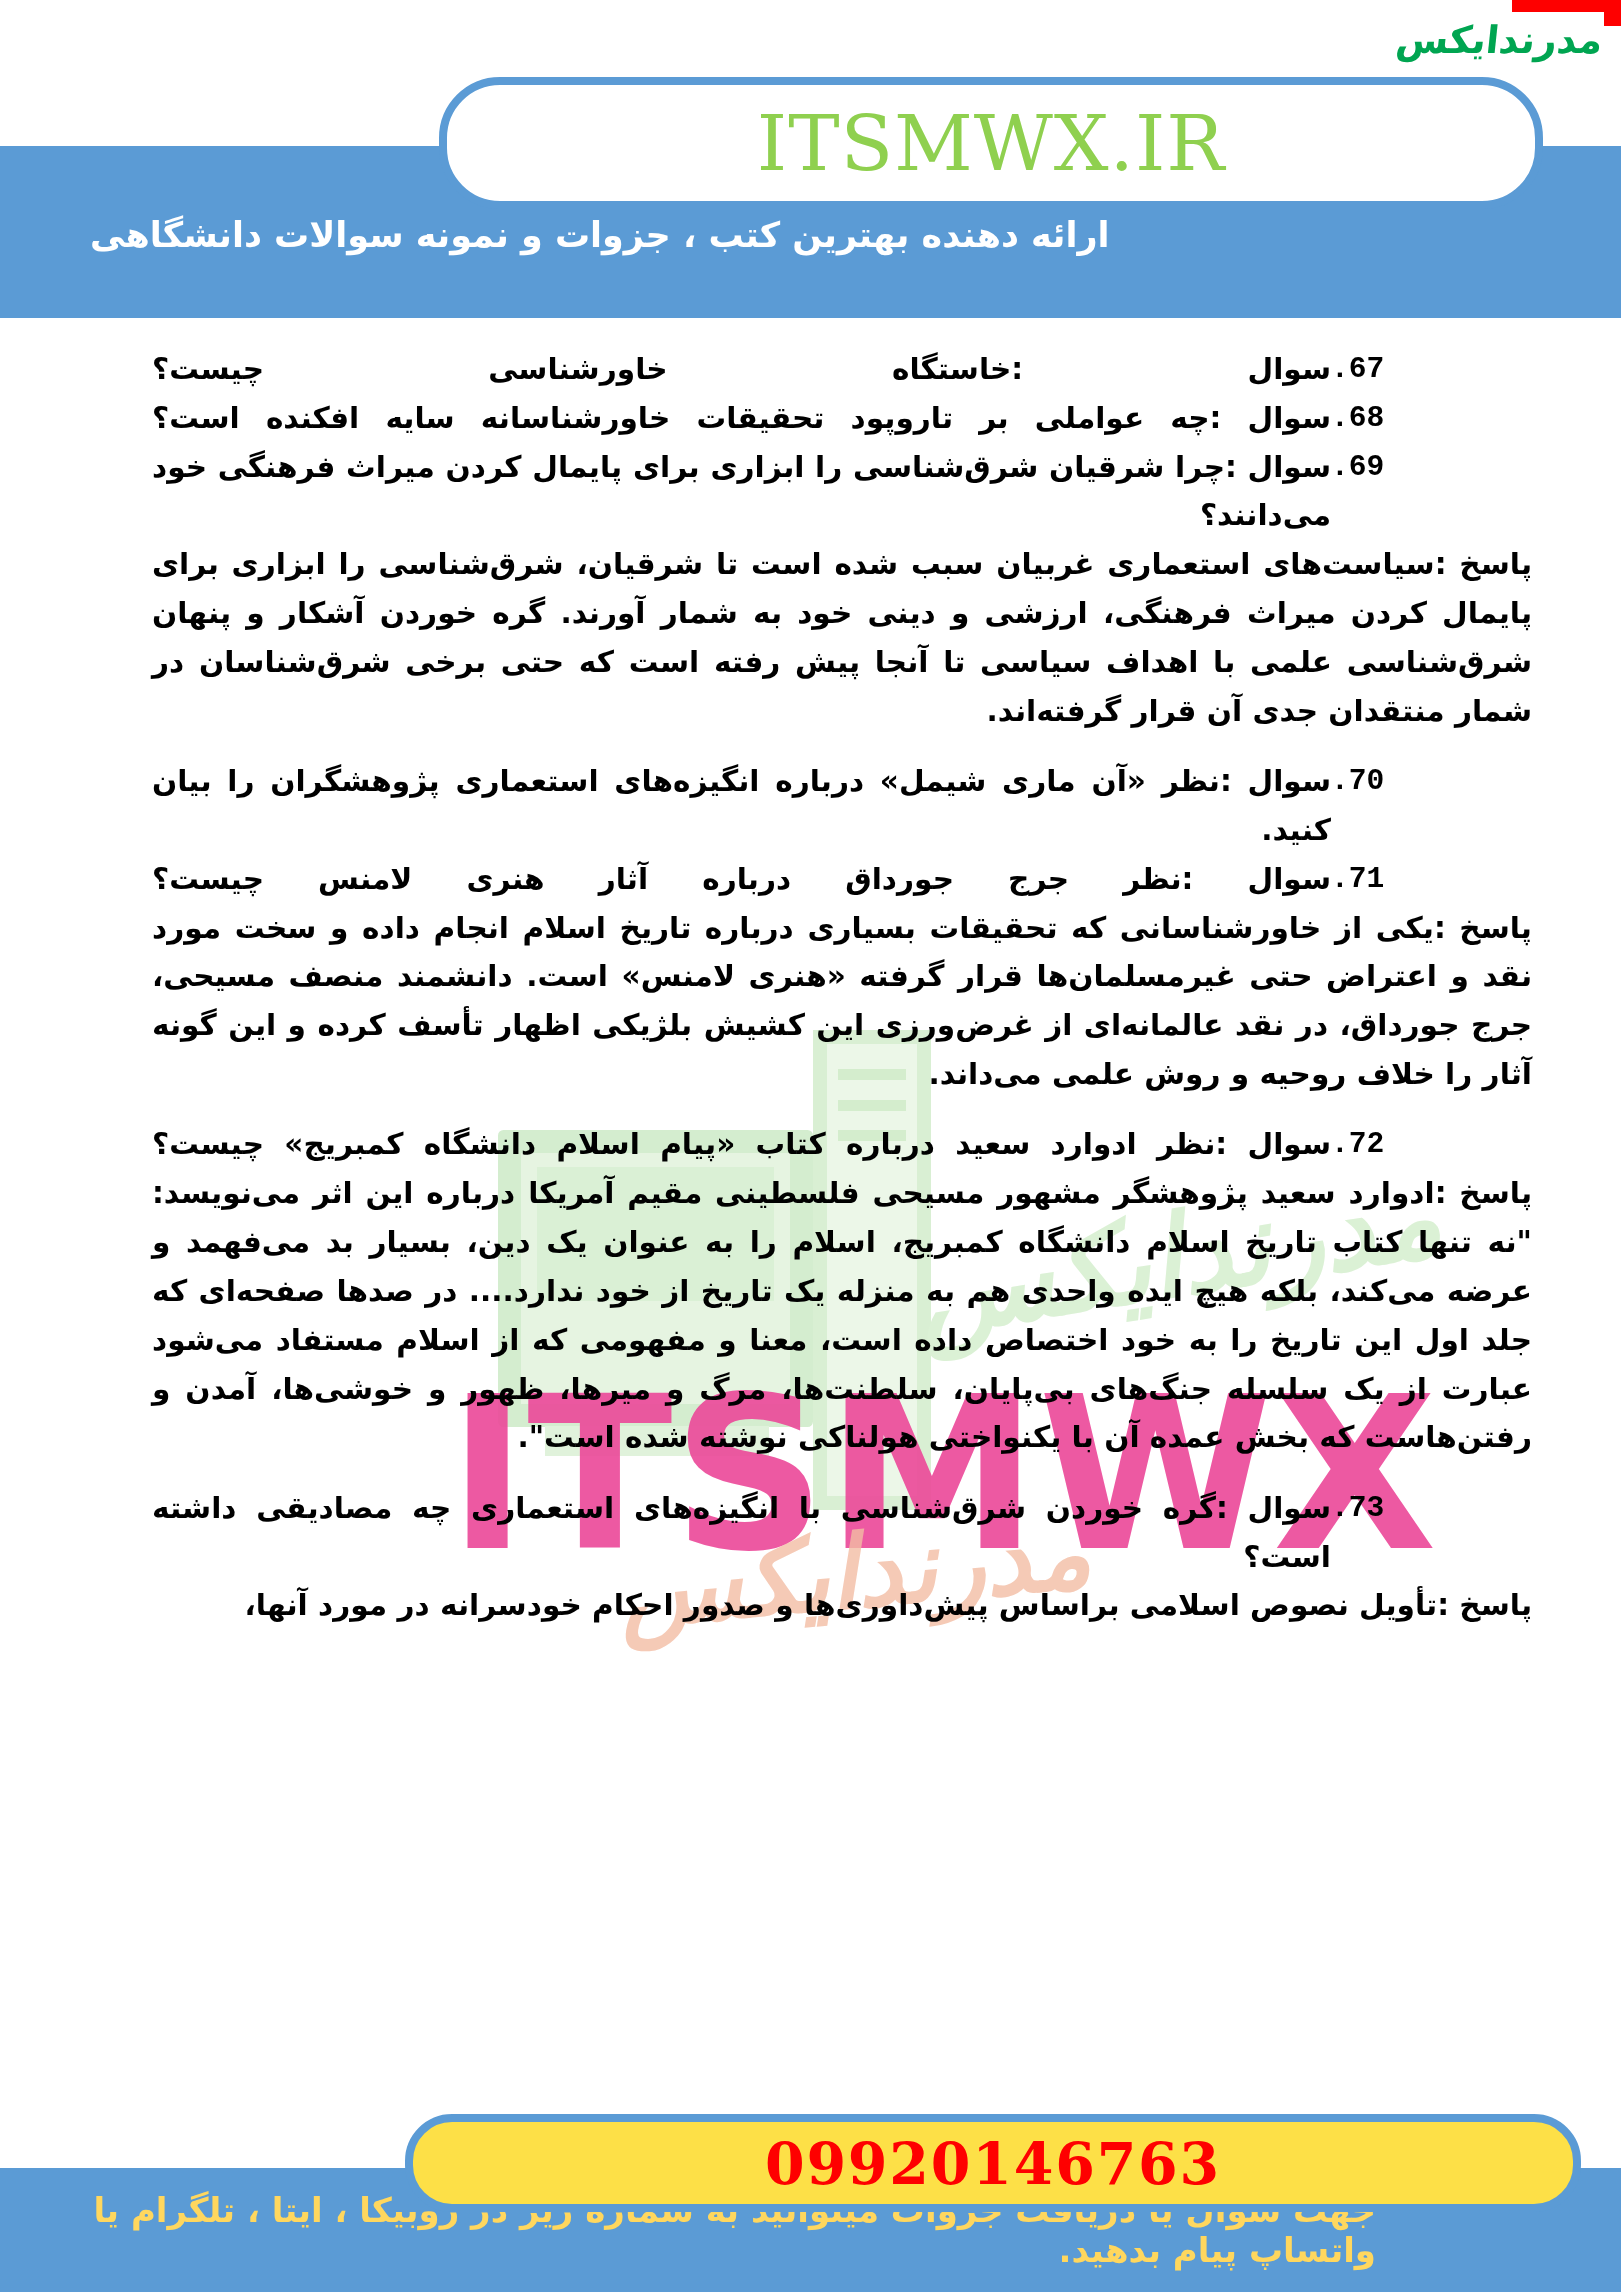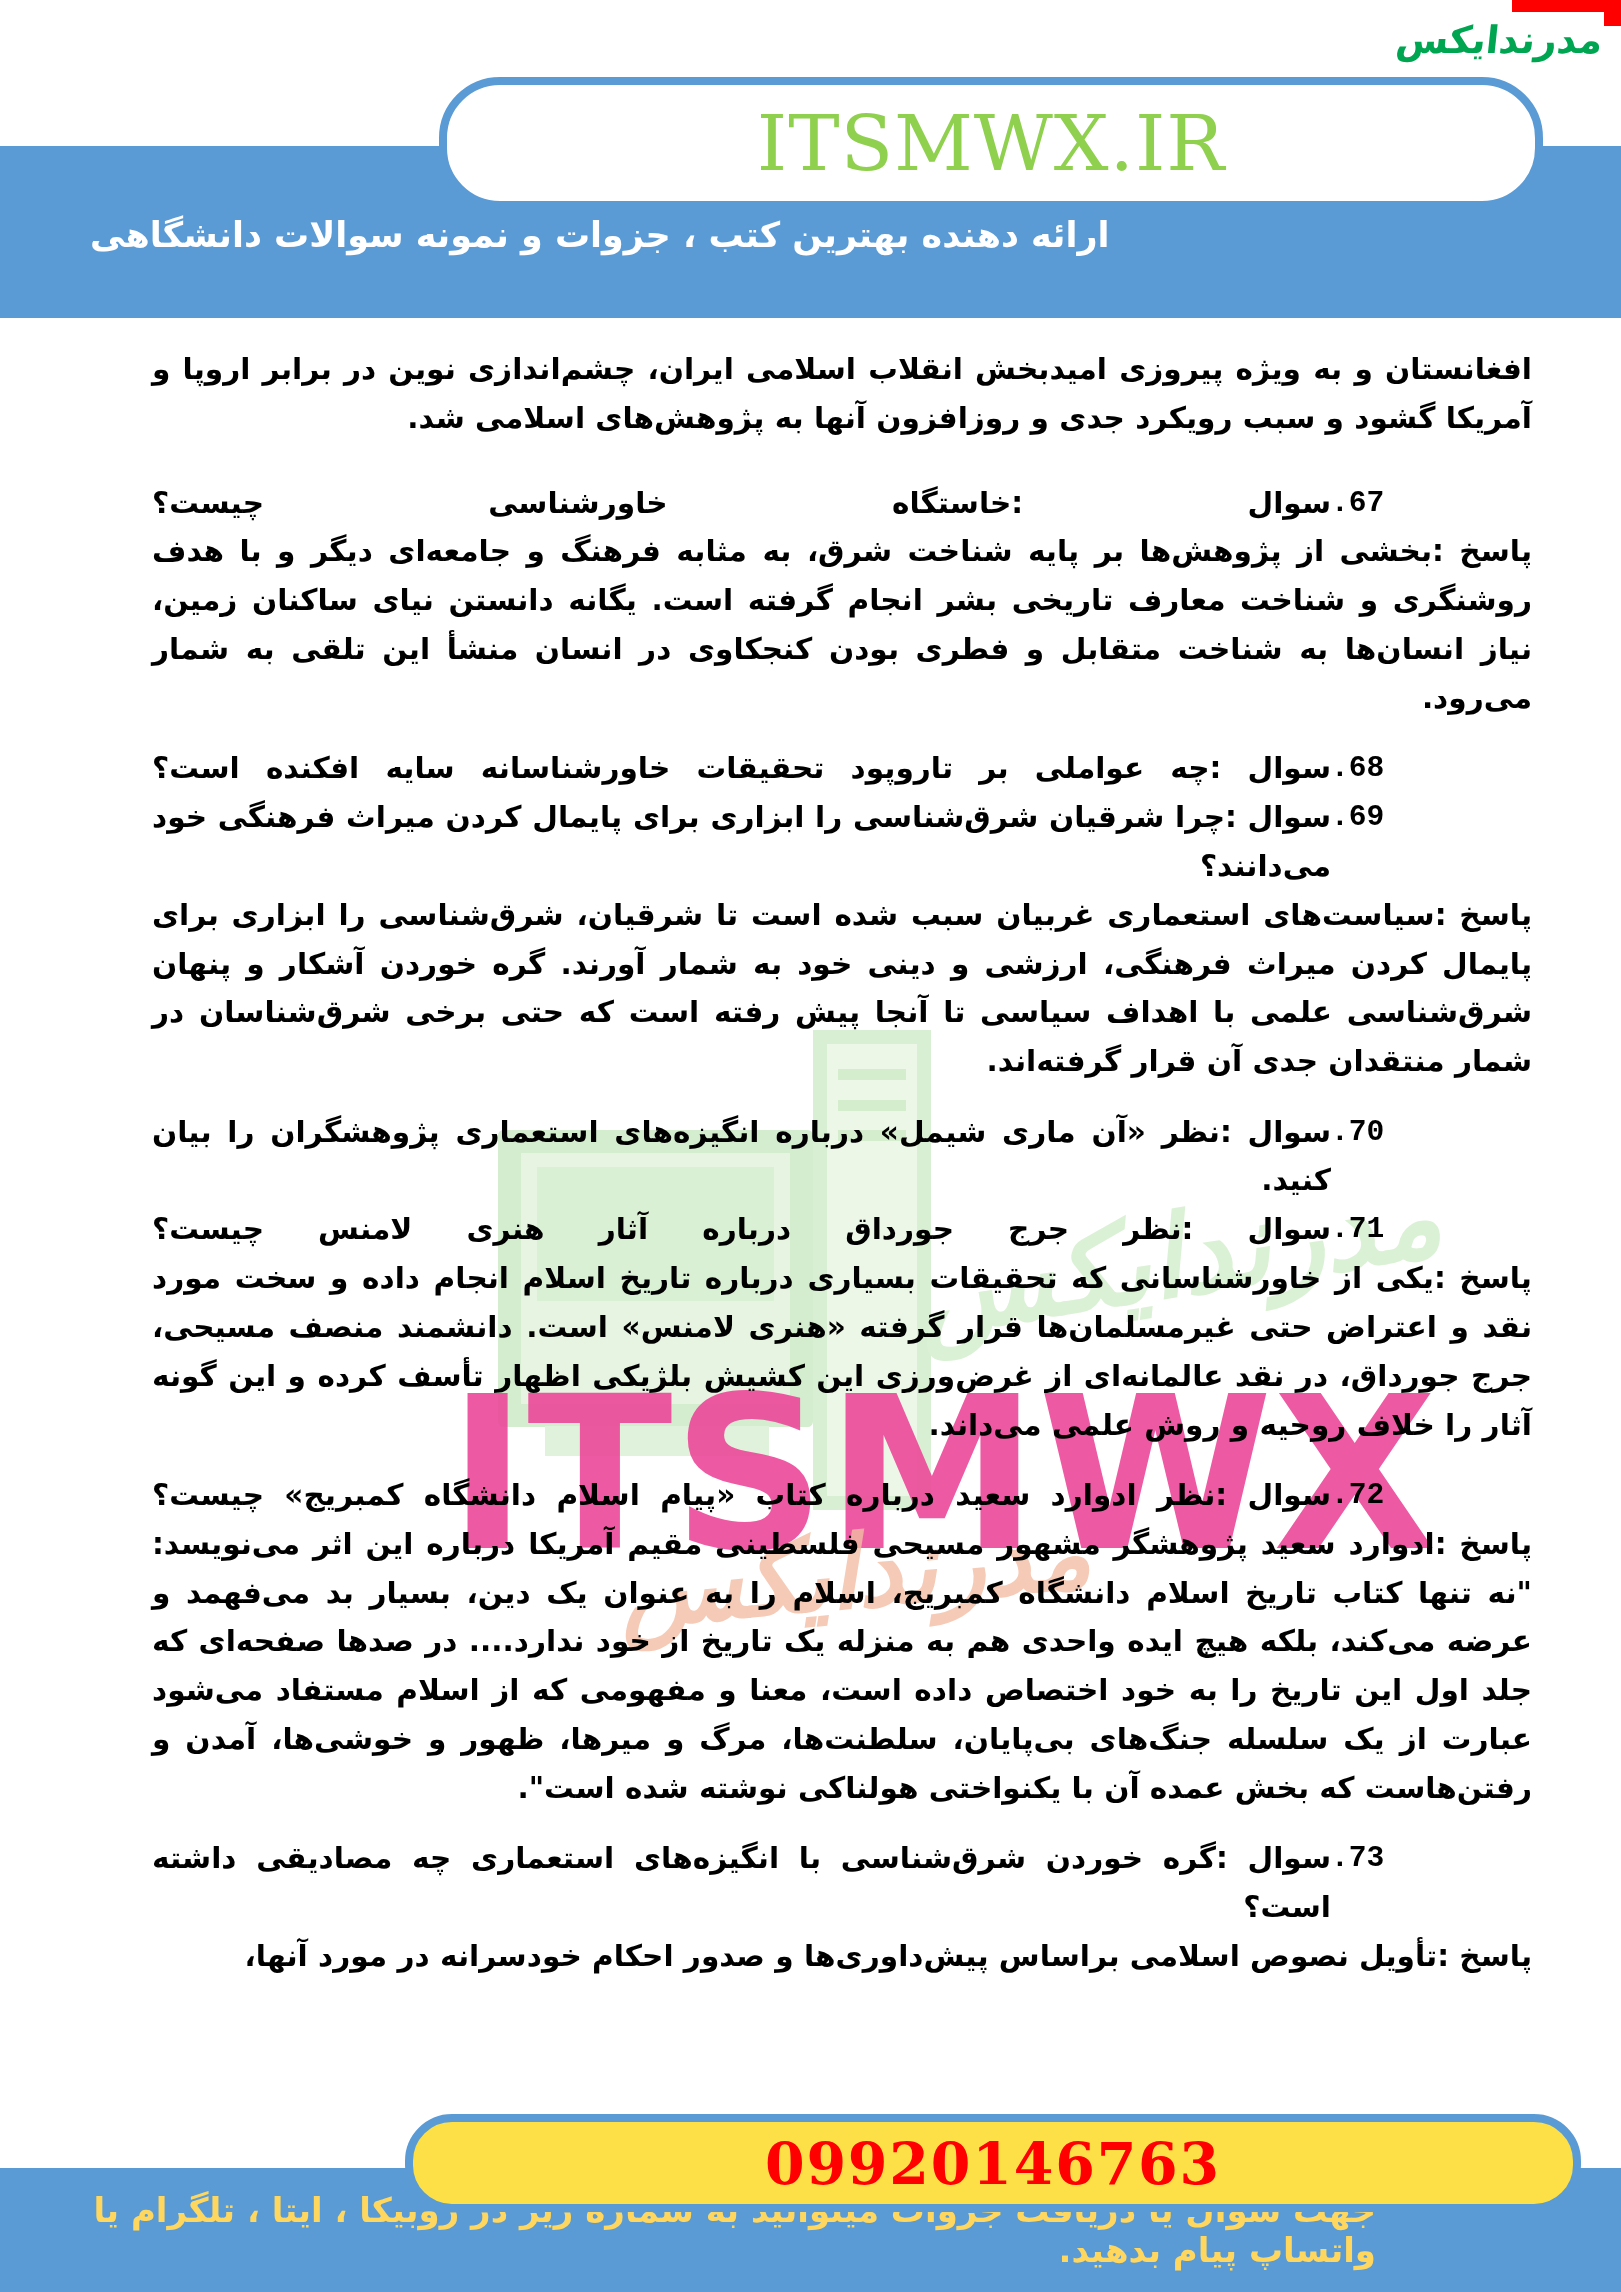--- a/index.html
+++ b/index.html
@@ -88,28 +88,26 @@
 <div class="wm wm-tower">
   <div class="wm-tower-slot" style="top:25px;"></div>
   <div class="wm-tower-slot" style="top:56px;"></div>
   <div class="wm-tower-slot" style="top:86px;"></div>
 </div>
 <div class="wm wm-word">ITSMWX</div>
 <div class="wm wm-script-green">مدرندایکس</div>
 <div class="wm wm-script-salmon">مدرندایکس</div>
 
 <div class="content">
-  <p class="intro">افغانستان و به ویژه پیروزی امیدبخش انقلاب اسلامی ایران، چشم‌اندازی نوین در برابر اروپا و آمریکا گشود و سبب رویکرد جدی و روزافزون آنها به پژوهش‌های اسلامی شد.</p>
   <div>
   <div>
     <div class="qa-row">
       <div class="qa-num">67.</div>
       <div class="qa-q">سوال :خاستگاه خاورشناسی چیست؟</div>
     </div>
-    <p class="qa-a">پاسخ :بخشی از پژوهش‌ها بر پایه شناخت شرق، به مثابه فرهنگ و جامعه‌ای دیگر و با هدف روشنگری و شناخت معارف تاریخی بشر انجام گرفته است. یگانه دانستن نیای ساکنان زمین، نیاز انسان‌ها به شناخت متقابل و فطری بودن کنجکاوی در انسان منشأ این تلقی به شمار می‌رود.</p>
   </div>
 
   <div>
     <div class="qa-row">
       <div class="qa-num">68.</div>
       <div class="qa-q">سوال :چه عواملی بر تاروپود تحقیقات خاورشناسانه سایه افکنده است؟</div>
     </div>
   </div>
 
   <div>

